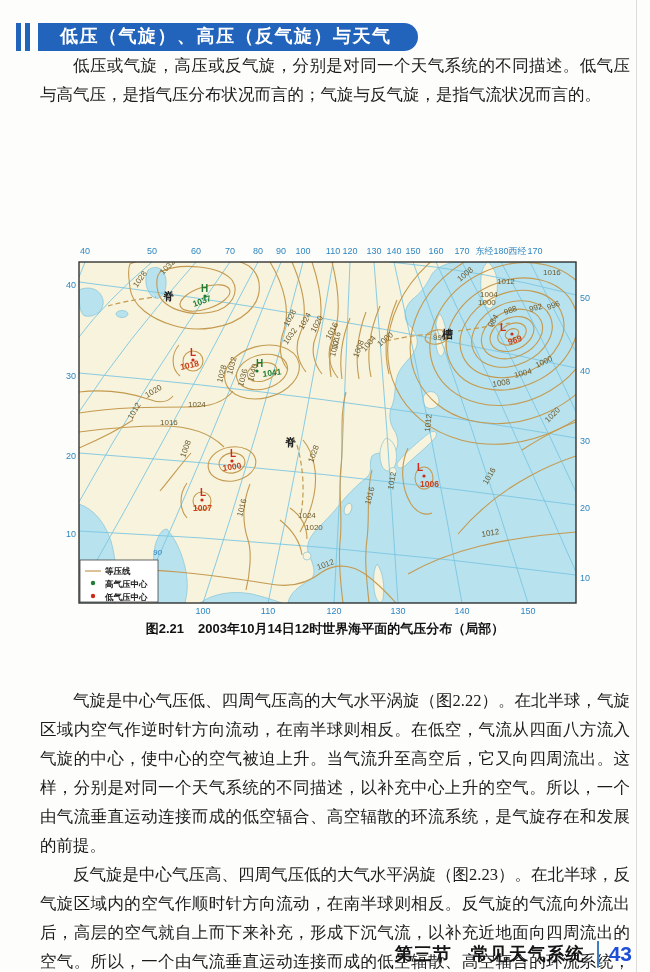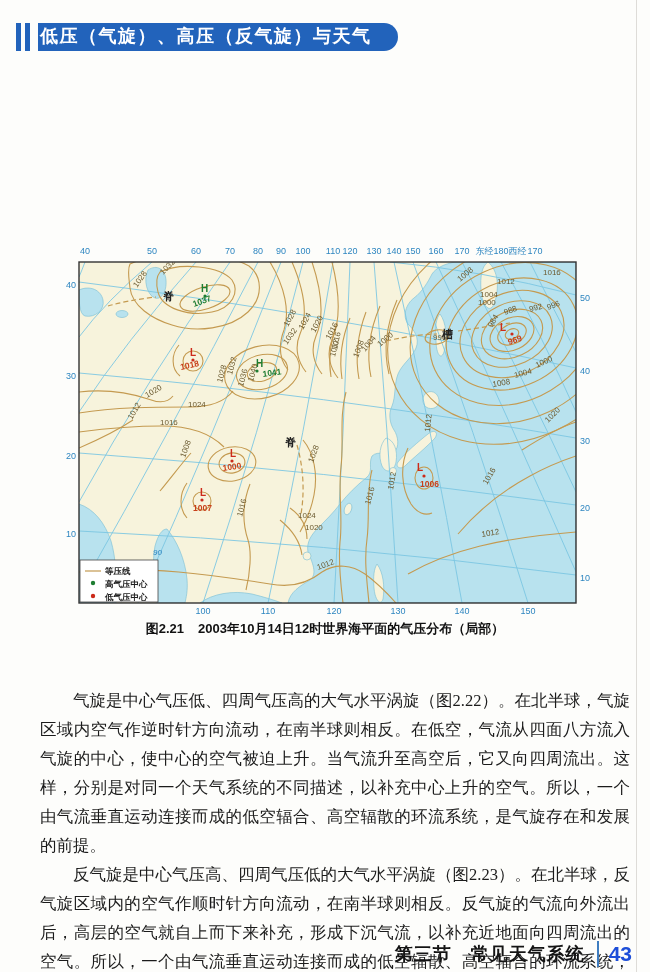--- a/index.html
+++ b/index.html
@@ -3,21 +3,21 @@
 <meta charset="utf-8">
 <style>
   html,body{margin:0;padding:0;}
   body{width:650px;height:972px;position:relative;background:#fdfdfb;overflow:hidden;
        font-family:"Liberation Sans","DejaVu Sans",sans-serif;}
   .edge-line{position:absolute;left:636px;top:0;width:1px;height:972px;background:#dedcd8;}
   
   .header{position:absolute;left:16px;top:23px;display:flex;align-items:stretch;}
   .stripe{width:5px;height:28px;background:#2263bb;margin-right:4px;}
   .banner{background:#2263bb;color:#fff;font-weight:bold;font-size:18px;letter-spacing:1.5px;
-          padding:3px 26px 4px 2px;border-radius:0 14px 14px 0;margin-left:4px;line-height:21px;}
+          padding:3px 26px 4px 22px;border-radius:0 14px 14px 0;margin-left:4px;line-height:21px;}
   
   .text-block{position:absolute;left:40px;width:590px;
               font-family:"Liberation Serif","DejaVu Serif",serif;
               font-size:16.5px;line-height:29px;text-align:justify;color:#1b1b1b;}
   .text-block p{margin:0;text-indent:2em;}
   #text-top{top:51px;}
   #text-bottom{top:686px;}
   
   .figure{position:absolute;left:60px;top:242px;width:565px;height:378px;}
   .caption{position:absolute;left:0;top:620px;width:650px;text-align:center;
@@ -44,20 +44,21 @@
 
 <div class="header">
   <div class="stripe"></div>
   <div class="stripe"></div>
   <div class="banner">
     <span>低压（气旋）、高压（反气旋）与天气</span>
   </div>
 </div>
 
 <div class="text-block" id="text-top">
+  <p>低压或气旋，高压或反气旋，分别是对同一个天气系统的不同描述。低气压与高气压，是指气压分布状况而言的；气旋与反气旋，是指气流状况而言的。</p>
 </div>
 
 <div class="figure">
 <svg width="565" height="378" viewBox="0 0 565 378">
   <defs>
     <clipPath id="mapclip">
           <rect x="19" y="20" width="497" height="341"></rect>
         </clipPath>
   </defs>
 

